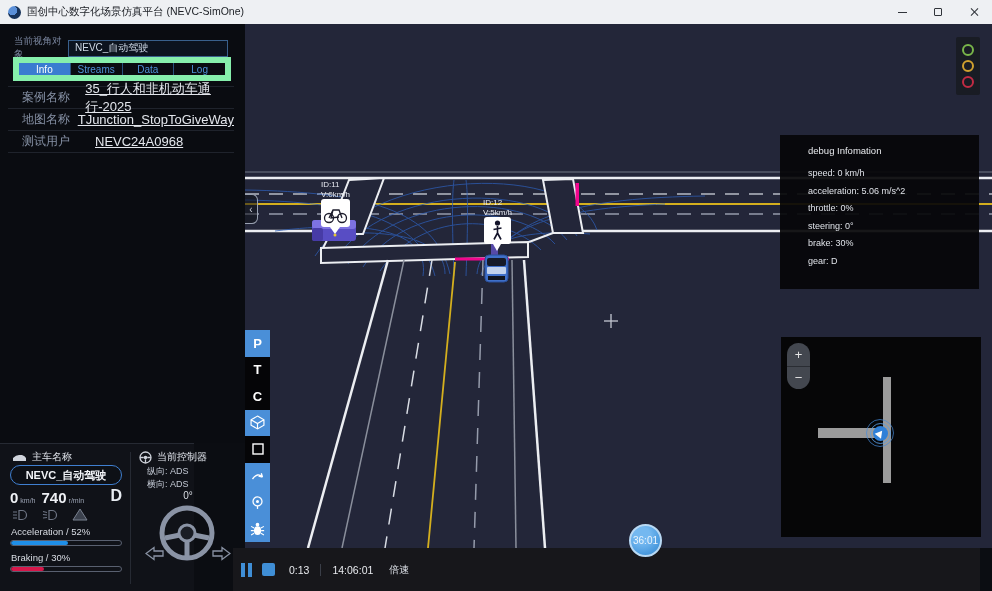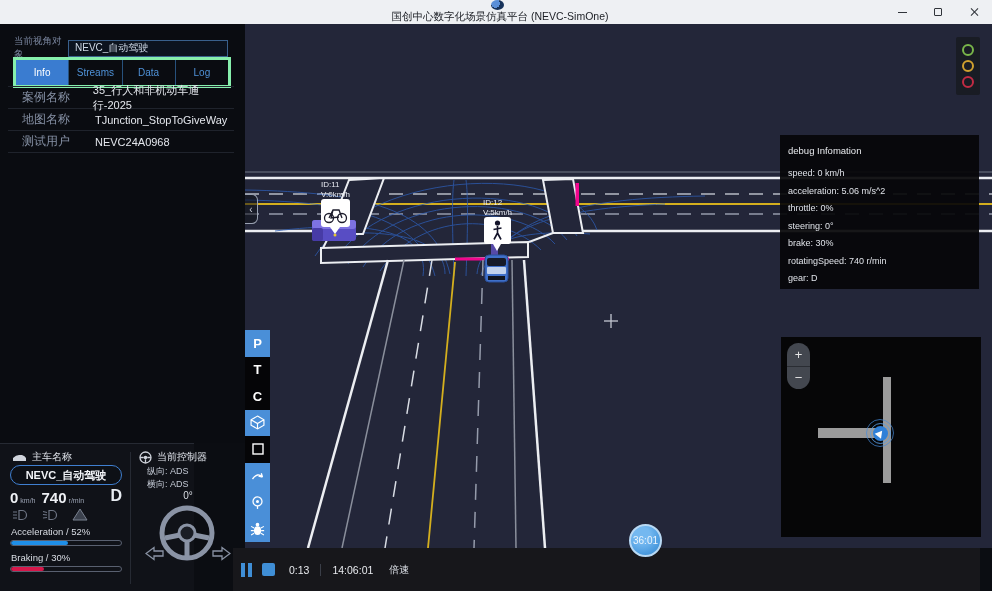--- a/index.html
+++ b/index.html
@@ -1,43 +1,43 @@
 <!DOCTYPE html>
 <html><head>
 <meta charset="utf-8">
 <style>
   * { margin:0; padding:0; box-sizing:border-box; }
   html,body { background:#000; font-family:"Liberation Sans", sans-serif; }
   #app { position:relative; width:992px; height:591px; background:#0b0d12; overflow:hidden; }
 
   
-  .titlebar { position:absolute; left:0; top:0; width:992px; height:24px; background:#eef0f3; display:flex; align-items:center; padding-left:8px;flex-direction:column; }
+  .titlebar { position:absolute; left:0; top:0; width:992px; height:24px; background:#eef0f3; display:flex; align-items:center; padding-left:8px; }
   .app-ico { width:13px; height:13px; border-radius:50%; background:radial-gradient(circle at 35% 35%, #5a8fd8 0 40%, #16325a 41% 100%); margin-right:6px; }
   .title-text { font-size:10.5px; color:#1b1e24; }
   .win-btns { position:absolute; right:0; top:0; height:24px; display:flex; }
   .win-btn { width:36px; height:24px; display:flex; align-items:center; justify-content:center; cursor:pointer; }
   .ic-min { width:9px; height:1px; background:#30343a; }
   .ic-rest { width:8px; height:8px; border:1px solid #30343a; border-radius:1px; }
   .ic-close { position:relative; width:10px; height:10px; }
   .ic-close:before,.ic-close:after { content:""; position:absolute; left:4.5px; top:0; width:1px; height:10px; background:#30343a; }
   .ic-close:before{ transform:rotate(45deg);} .ic-close:after{ transform:rotate(-45deg);}
 
   
   .sidebar { position:absolute; left:0; top:24px; width:245px; height:419px; background:#0a0c11; }
   .vt-row { position:absolute; left:14px; top:11px; width:218px; display:flex; align-items:center; }
   .vt-label { font-size:9.5px; color:#7b87a0; width:54px; }
   .vt-input { width:160px; height:17px; background:#0c131f; border:1px solid #39608c; color:#cfd9e6; font-size:10px; padding:0 6px; font-family:inherit; }
-  .tabs { position:absolute; left:13px; top:33px; width:218px; height:31px; display:flex; border:3px solid #86efac;justify-content:flex-end; }
+  .tabs { position:absolute; left:13px; top:33px; width:218px; height:24px; display:flex; border:6px solid #86efac;justify-content:flex-end; }
   .tab { flex:1; display:flex; align-items:center; justify-content:center; font-size:10px; color:#4f92d8; border-left:1px solid #27517c; cursor:pointer; background:#0a0c11; }
   .tab:first-child { border-left:none; }
   .tab.active { background:#3a7cd0; color:#fff; }
   .inforows { position:absolute; left:8px; top:62px; width:226px; border-top:1px solid #1f232c; }
   .inforow { display:flex; align-items:center; height:22px; border-bottom:1px solid #1f232c; padding-left:14px; }
   .inforow .lbl { width:73px; font-size:12px; color:#8792a6; }
-  .inforow .val { font-size:11px; color:#e3e6ec; }
+  .inforow .val { font-size:13px; color:#e3e6ec;text-decoration:underline; }
 
   
   .vpanel { position:absolute; left:0; top:443px; width:194px; height:148px; background:#101218; border-top:1px solid #262a33; }
   .vp-div { position:absolute; left:130px; top:8px; width:1px; height:132px; background:#262a33; }
   .vp-left { position:absolute; left:0; top:0; width:130px; height:148px; }
   .vp-head { position:absolute; left:12px; top:6px; display:flex; align-items:center; gap:5px; font-size:10px; color:#dfe3ea; }
   .pill { position:absolute; left:10px; top:21px; width:112px; height:20px; border:1px solid #3f7fd0; border-radius:11px; background:#0d1016; color:#f2f4f8; font-size:11px; font-weight:bold; display:flex; align-items:center; justify-content:center; cursor:pointer; }
   .speedrow { position:absolute; left:10px; top:45px; width:112px; display:flex; align-items:baseline; }
   .speedrow .big { font-size:15px; font-weight:bold; color:#eef0f4; }
   .speedrow .unit { font-size:7px; color:#9aa2b2; margin:0 6px 0 2px; }
@@ -60,21 +60,21 @@
   .collapse { position:absolute; left:0; top:170px; width:13px; height:30px; border:1px solid #9aa2b2; border-left:none; border-radius:0 6px 6px 0; background:rgba(16,18,26,.55); color:#cfd4de; font-size:10px; display:flex; align-items:center; justify-content:center; cursor:pointer; }
 
   .toolbar { position:absolute; left:0; top:306px; width:25px; }
   .tool { width:25px; height:26.5px; display:flex; align-items:center; justify-content:center; font-size:13px; font-weight:bold; color:#fff; cursor:pointer; }
   .tool.blue { background:#4a8fd8; } .tool.black { background:#050507; }
 
   .tl-panel { position:absolute; left:711px; top:13px; width:24px; height:58px; background:#191c24; border-radius:2px; display:flex; flex-direction:column; align-items:center; justify-content:center; gap:4px; }
   .ring { width:12px; height:12px; border-radius:50%; border:2.5px solid; }
   .ring.g{ border-color:#79b54a; } .ring.y{ border-color:#d0a12f; } .ring.r{ border-color:#c22b44; }
 
-  .debug { position:absolute; left:535px; top:111px; width:199px; height:154px; background:rgba(6,6,9,.93); padding:10px 8px; }
+  .debug { position:absolute; left:535px; top:111px; width:199px; height:154px; background:rgba(6,6,9,.93); padding:10px 28px; }
   .debug .d-title { font-size:9.5px; color:#e8eaee; margin-bottom:9px; }
   .debug .d-row { font-size:9px; color:#dfe2e8; line-height:17.5px; }
 
   .minimap { position:absolute; left:536px; top:313px; width:200px; height:200px; background:#060607; }
   .zoomctl { position:absolute; left:6px; top:6px; width:23px; height:46px; background:#43474f; border-radius:12px; display:flex; flex-direction:column; }
   .zbtn { flex:1; display:flex; align-items:center; justify-content:center; color:#e8e8e8; font-size:13px; cursor:pointer; }
   .zbtn:first-child { border-bottom:1px solid #2a2d33; }
   .mm-vroad { position:absolute; left:102px; top:40px; width:8px; height:106px; background:#9b9b9b; }
   .mm-hroad { position:absolute; left:37px; top:91px; width:73px; height:10px; background:#9b9b9b; }
   .mm-ring { position:absolute; left:85px; top:82px; width:28px; height:28px; border-radius:50%; border:1.5px solid rgba(70,140,220,.7); display:flex; align-items:center; justify-content:center; }
@@ -363,21 +363,20 @@
       <div class="ring r"></div>
     </div>
 
     <div class="debug">
       <div class="d-title">debug Infomation</div>
       <div class="d-row">speed: 0 km/h</div>
       <div class="d-row">acceleration: 5.06 m/s^2</div>
       <div class="d-row">throttle: 0%</div>
       <div class="d-row">steering: 0°</div>
       <div class="d-row">brake: 30%</div>
-      <div class="d-row">rotatingSpeed: 740 r/min</div>
       <div class="d-row">gear: D</div>
     </div>
 
     <div class="minimap">
       <div class="mm-vroad"></div>
       <div class="mm-hroad"></div>
       <div class="mm-ring">
         <div class="mm-ring2">
             <div class="mm-dot">
               <div class="mm-arrow"></div>

